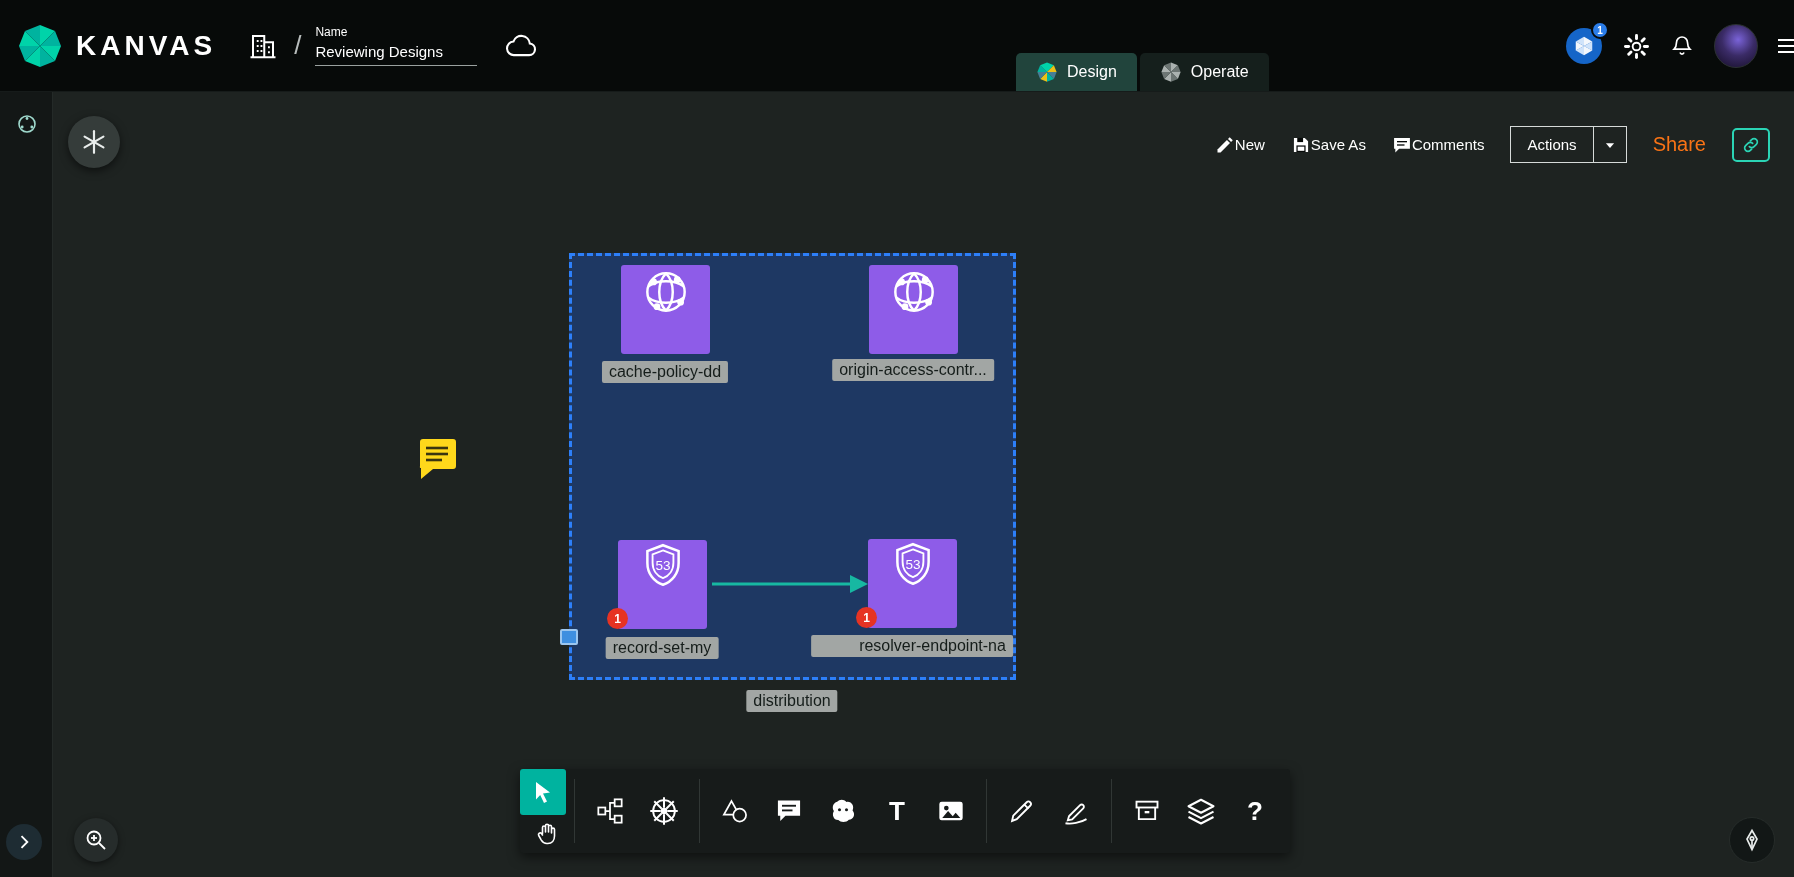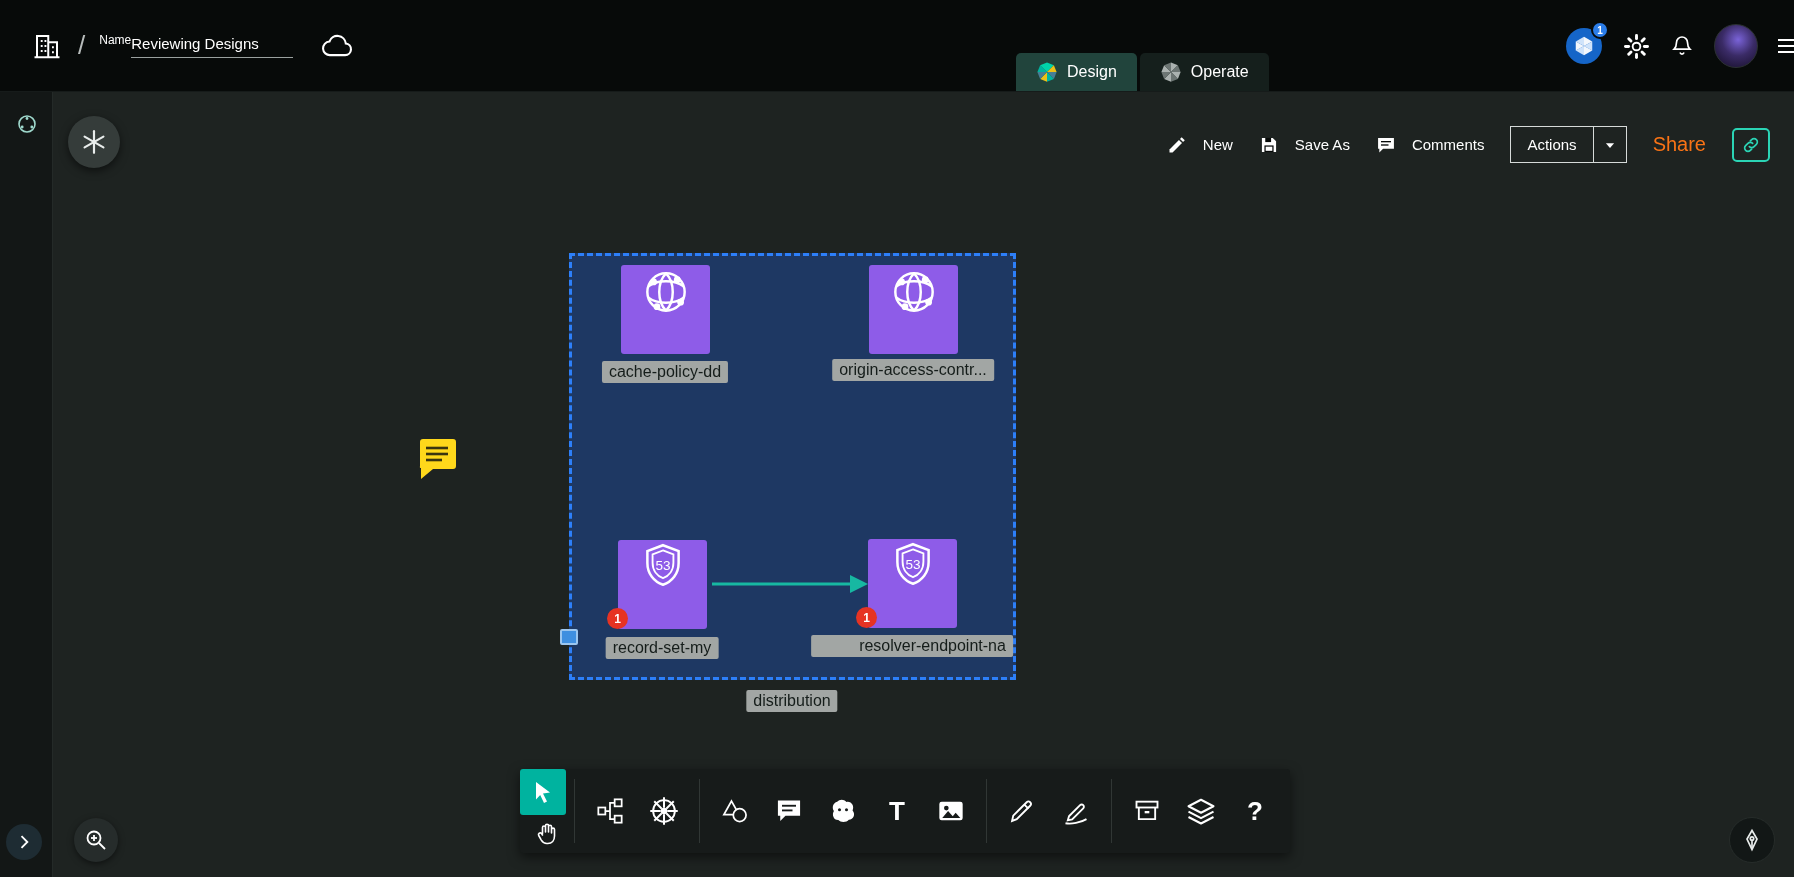--- a/index.html
+++ b/index.html
@@ -17,21 +17,21 @@
   .header {
     position:absolute; top:0; left:0; width:1794px; height:92px;
     background:#070a09; display:flex; align-items:center; z-index:30;
     border-bottom:1px solid #161b1a;
   }
   .logo { display:flex; align-items:center; gap:12px; padding-left:16px; }
   .logo-text { font-size:28px; font-weight:bold; letter-spacing:4px; color:#fff; }
   .hdr-btn { background:none; border:none; cursor:pointer; display:flex; align-items:center; justify-content:center; }
   .building-btn { margin-left:32px; }
   .slash { font-size:26px; color:#b8bdbc; margin:0 14px 0 16px; font-weight:300; }
-  .name-group { display:flex; flex-direction:row; }
+  .name-group { display:flex; flex-direction:column; }
   .name-label { font-size:12px; color:#ffffff; margin-bottom:2px; }
   .name-input {
     background:transparent; border:none; border-bottom:1px solid #9aa19f;
     color:#fff; font-size:15px; width:162px; padding:2px 0 5px 0;
     font-family:"Liberation Sans", sans-serif; outline:none;
   }
   .cloud-btn { margin-left:28px; }
 
   .tabs { position:absolute; bottom:0; left:1016px; display:flex; gap:3px; }
   .tab { display:flex; align-items:center; gap:9px; padding:0 20px; height:38px;
@@ -65,21 +65,21 @@
             display:flex; align-items:center; justify-content:center; cursor:pointer; z-index:15; }
   .zoom-btn { position:absolute; left:74px; top:818px; width:44px; height:44px; border-radius:50%;
               background:#262c2b; border:none; box-shadow:0 2px 6px rgba(0,0,0,.5);
               display:flex; align-items:center; justify-content:center; cursor:pointer; z-index:15; }
   .pen-btn { position:absolute; left:1729px; top:817px; width:46px; height:46px; border-radius:50%;
              background:#10514f00; background-color:#121716; border:1px solid #262c2a;
              display:flex; align-items:center; justify-content:center; cursor:pointer; z-index:15; }
 
   
   .actionbar { position:absolute; top:126px; right:24px; display:flex; align-items:center; gap:26px; z-index:12; }
-  .ab-item { display:flex; align-items:center; gap:16px; font-size:15px; cursor:pointer; background:none; border:none; color:#fff; }
+  .ab-item { display:flex; align-items:center; gap:0; font-size:15px; cursor:pointer; background:none; border:none; color:#fff; }
   .actions-btn { display:flex; align-items:center; border:1px solid #d6dad9; border-radius:0; height:37px; cursor:pointer; }
   .actions-main { padding:0 16px; font-size:15px; }
   .actions-caret { padding:0 9px; border-left:1px solid #d6dad9; height:100%; display:flex; align-items:center; cursor:pointer; }
   .share-btn { color:#f97316; font-size:20px; background:none; border:none; cursor:pointer; }
   .link-btn { width:38px; height:34px; border:2px solid #2bd4b5; border-radius:5px; background:none;
               display:flex; align-items:center; justify-content:center; cursor:pointer; }
 
   
   .group-rect { position:absolute; left:569px; top:253px; width:447px; height:427px;
                 border:3px dashed #2d7ff9; background:rgba(30,88,200,0.40); z-index:1; }
@@ -106,20 +106,35 @@
   .tool-group { display:flex; align-items:center; gap:8px; padding:0 12px; height:100%; }
   .tool-btn { width:46px; height:46px; display:flex; align-items:center; justify-content:center;
               background:none; border:none; cursor:pointer; border-radius:4px; }
   .tool-glyph { font-size:26px; font-weight:bold; color:#fff; }
   .tb-divider { width:1px; height:64px; background:#313735; }
 </style>
 </head>
 <body>
 
 <div class="header">
+  <div class="logo">
+    <span>
+      <svg width="48" height="48" viewBox="0 0 32 32">
+        <polygon points="16,16 16,2 26,6" fill="#00D3A9"></polygon>
+        <polygon points="16,16 26,6 30,16" fill="#00B39F"></polygon>
+        <polygon points="16,16 30,16 26,26" fill="#00D3A9"></polygon>
+        <polygon points="16,16 26,26 16,30" fill="#00B39F"></polygon>
+        <polygon points="16,16 16,30 6,26" fill="#00D3A9"></polygon>
+        <polygon points="16,16 6,26 2,16" fill="#00B39F"></polygon>
+        <polygon points="16,16 2,16 6,6" fill="#00D3A9"></polygon>
+        <polygon points="16,16 6,6 16,2" fill="#00B39F"></polygon>
+      </svg>
+    </span>
+    <span class="logo-text">KANVAS</span>
+  </div>
 
   <button class="hdr-btn building-btn">
     <span>
       <svg width="30" height="30" viewBox="0 0 24 24" fill="none" stroke="#fff" stroke-width="1.6">
         <path d="M4 21 V4 h9 v17"></path>
           <path d="M13 9 h7 v12"></path>
           <path d="M2 21 h20"></path>
         <path d="M7 8 h1.5 M7 12 h1.5 M7 16 h1.5 M10 8 h1.5 M10 12 h1.5 M10 16 h1.5 M16 13 h1.5 M16 17 h1.5"></path>
       </svg>
     </span>

